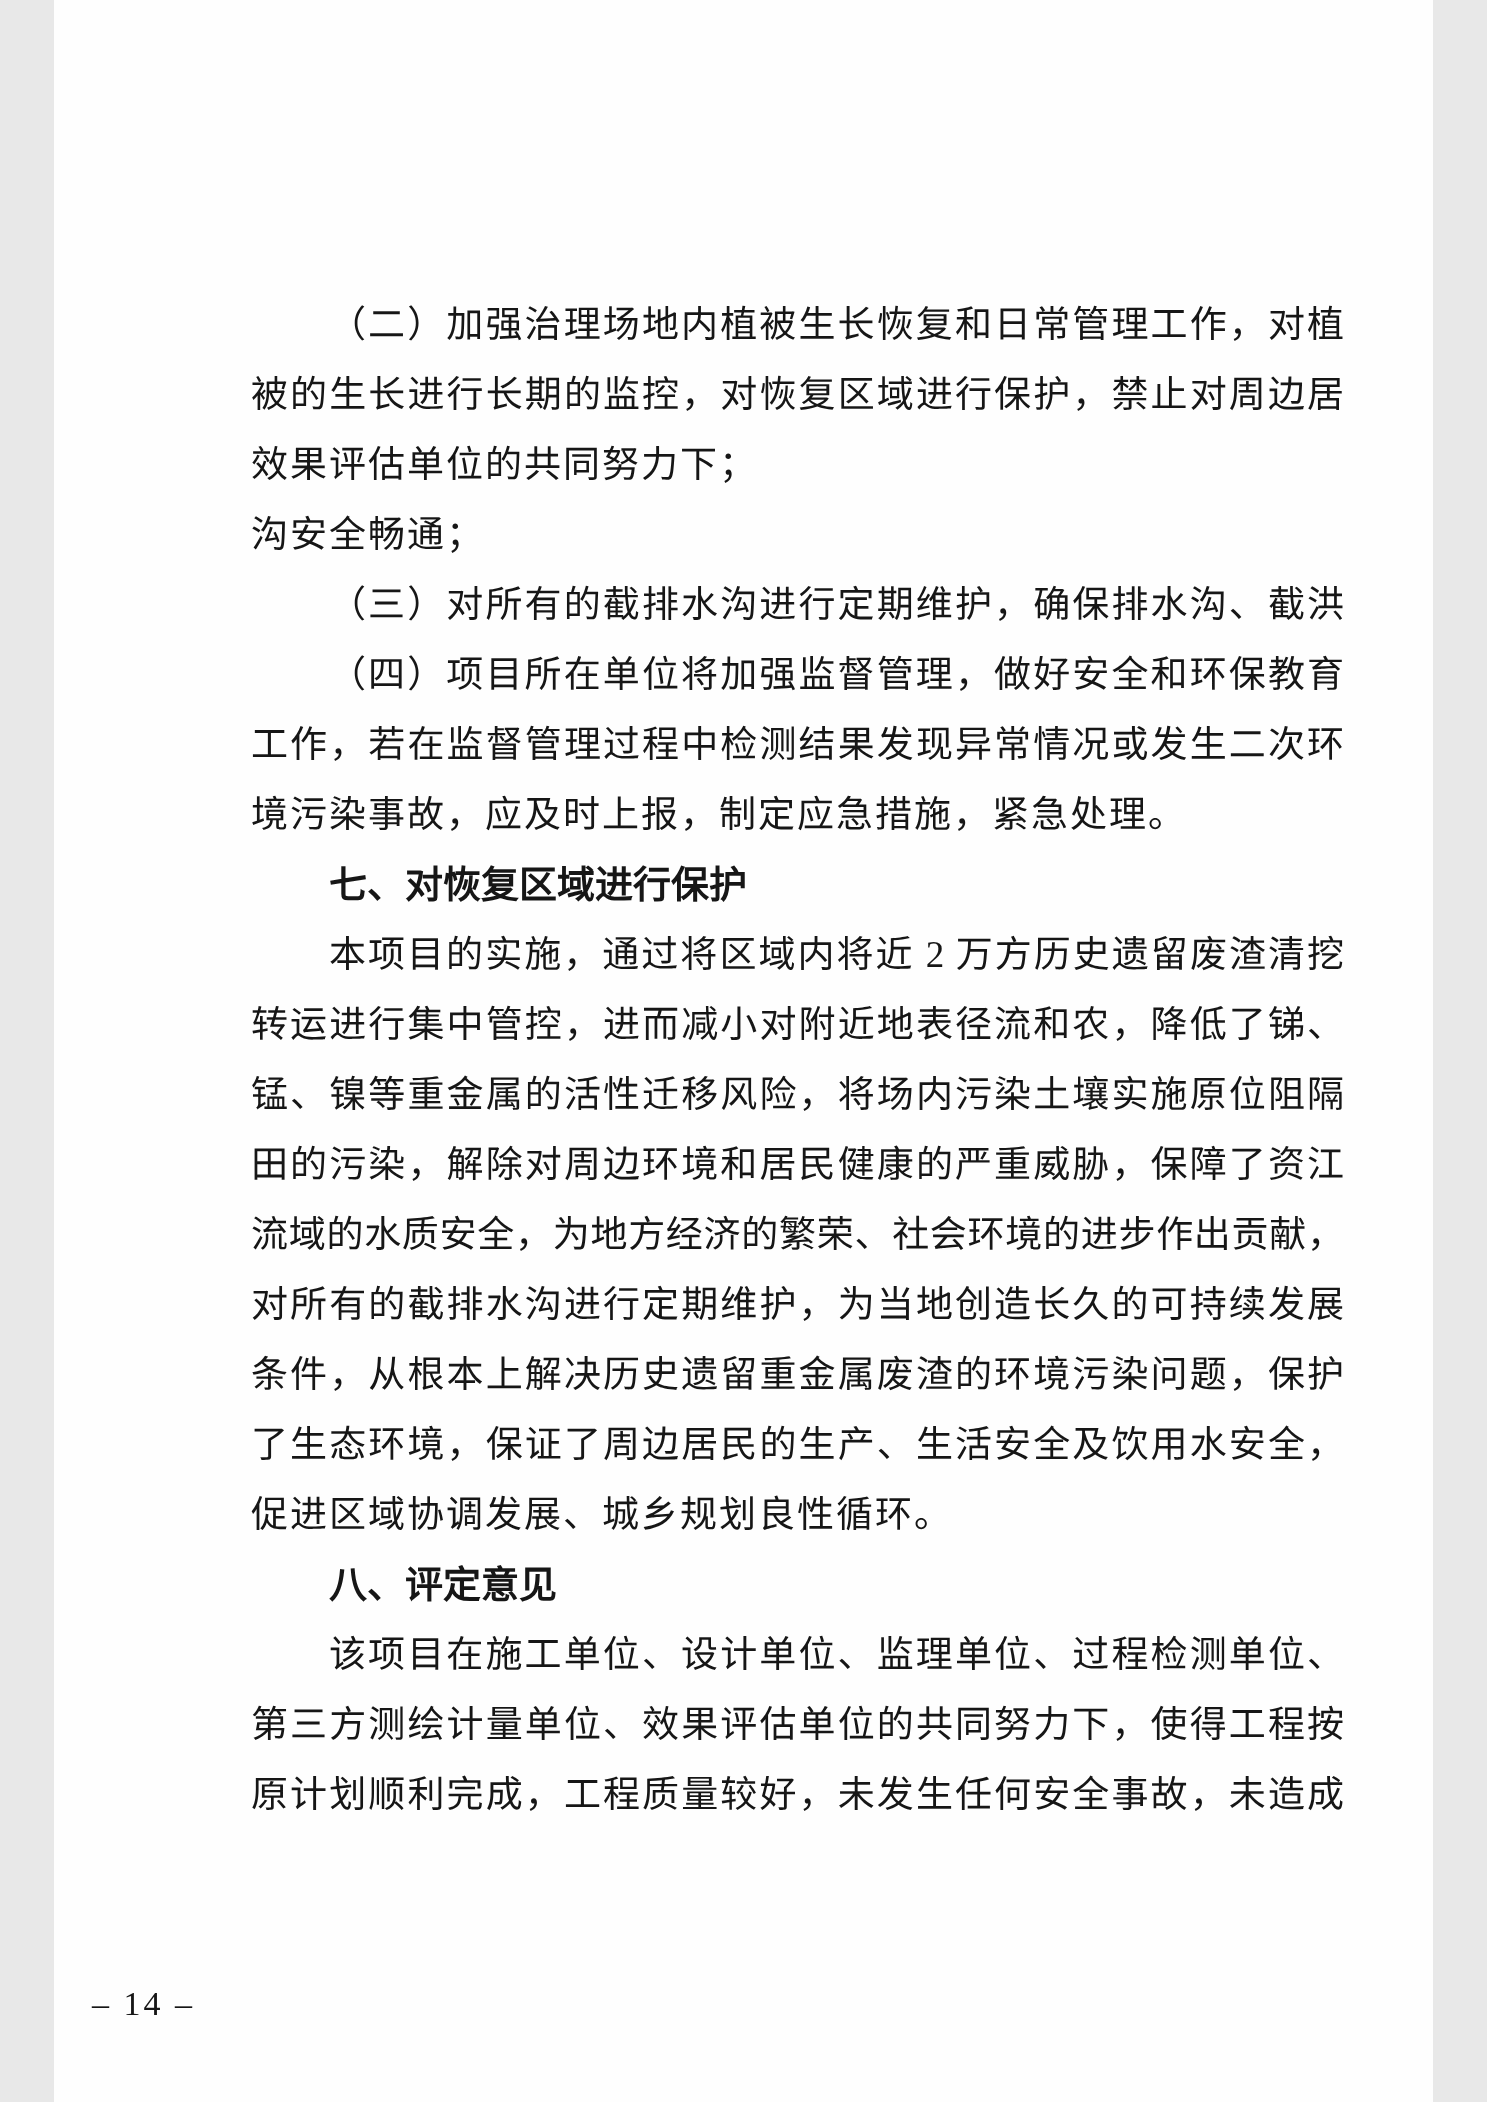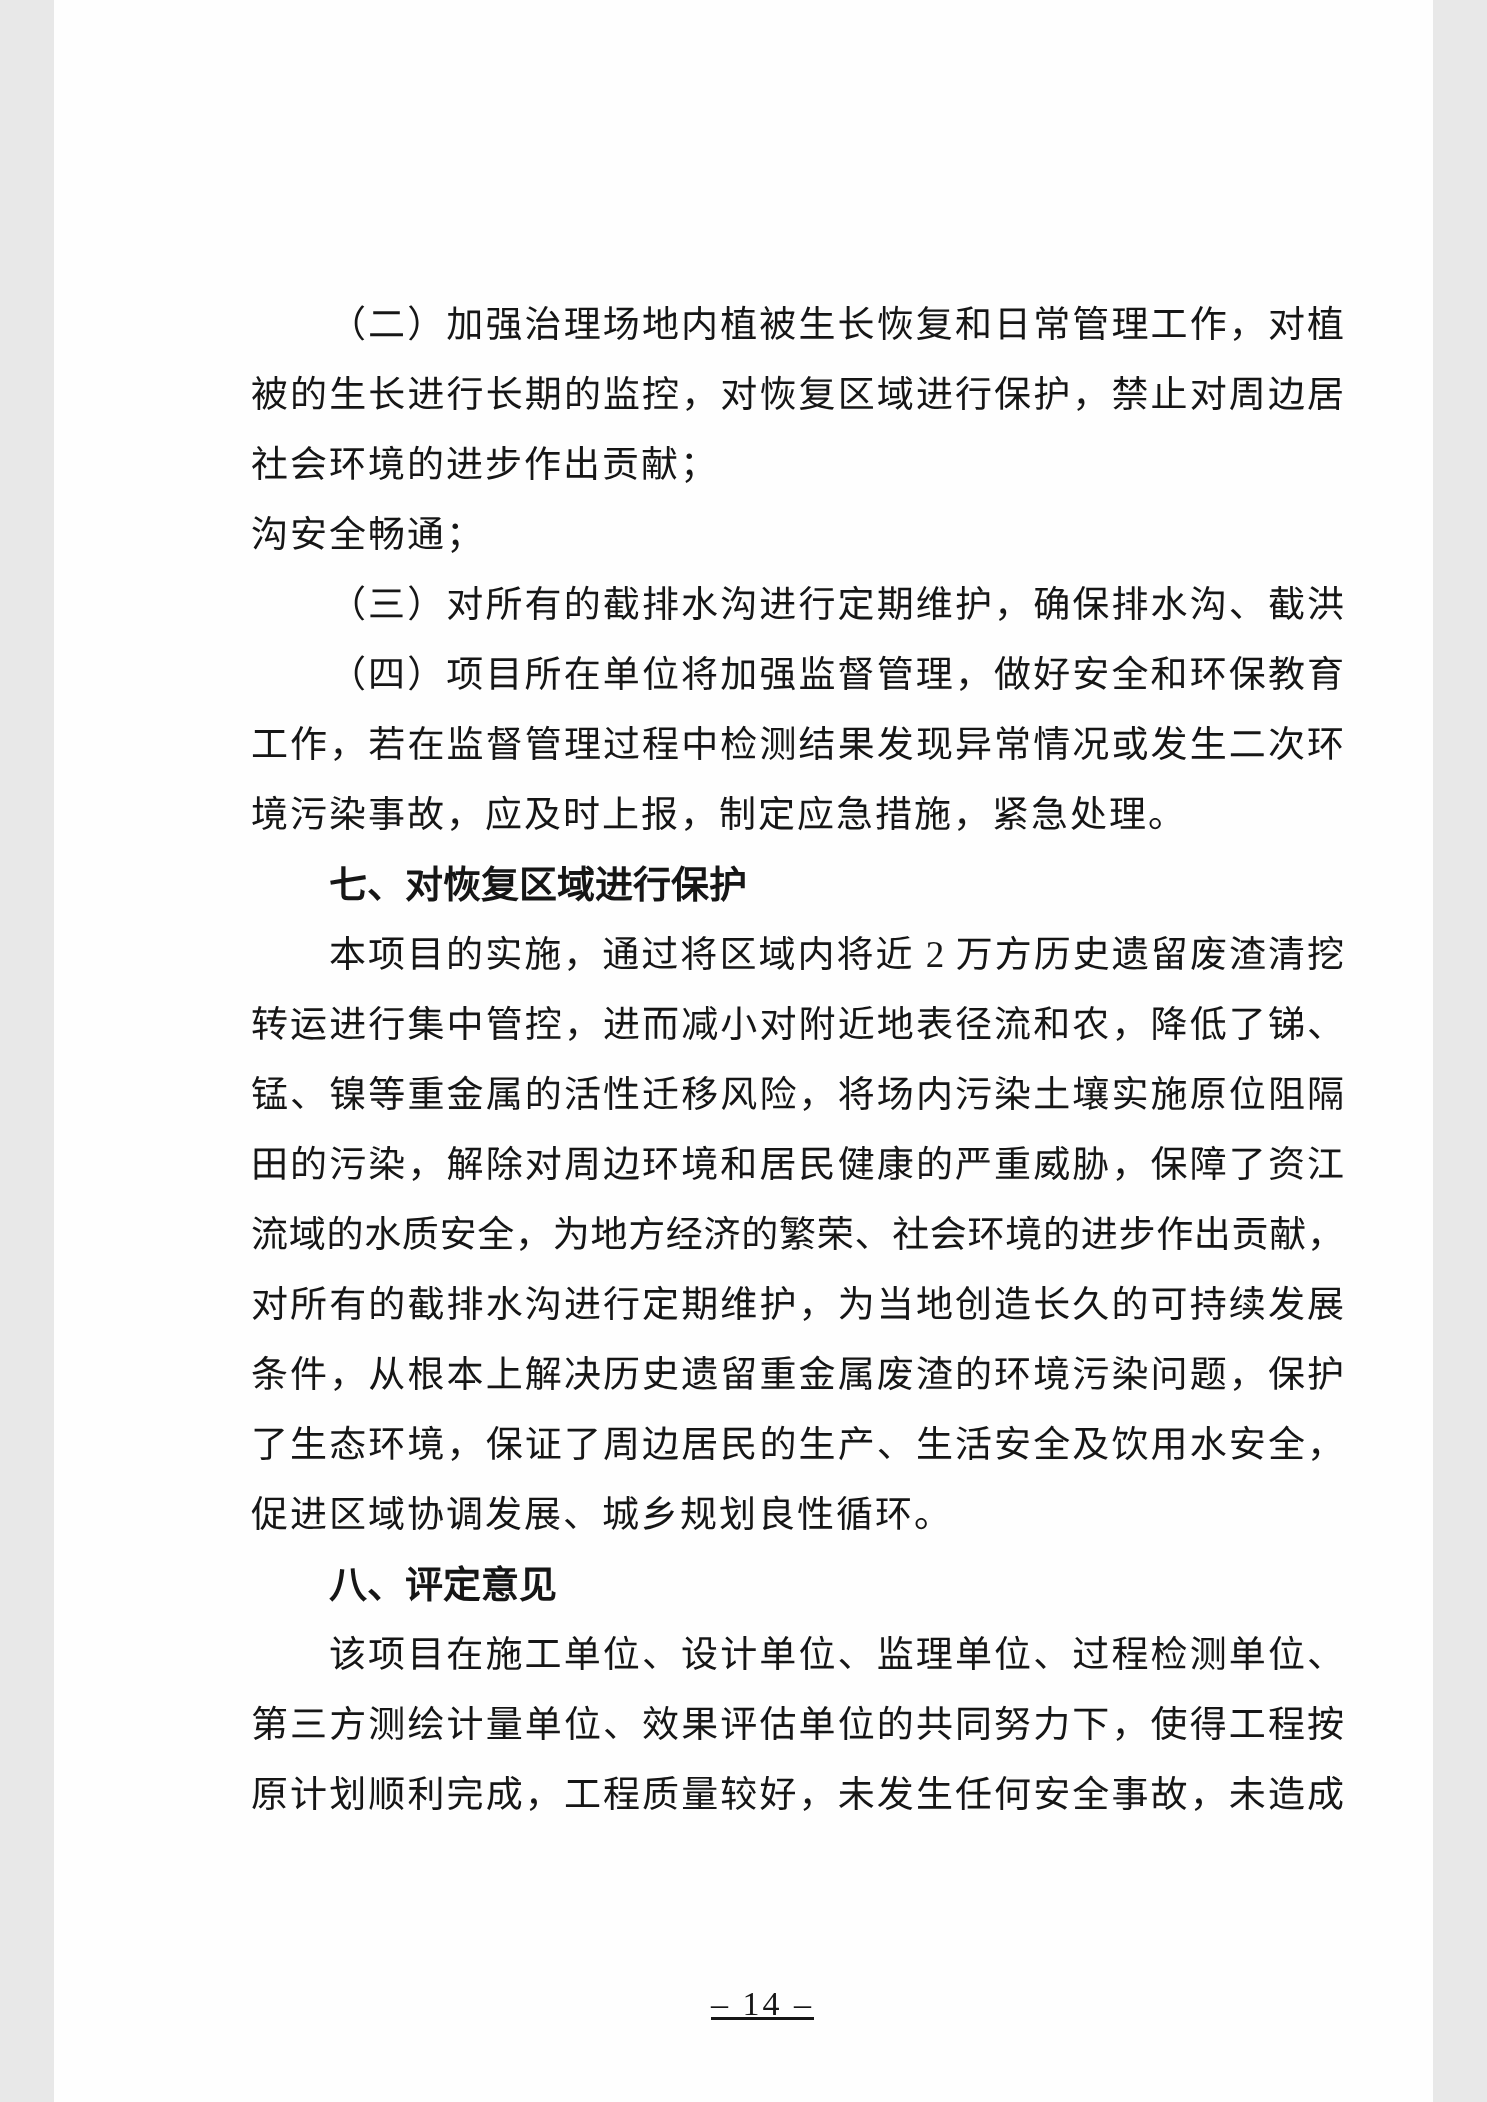--- a/index.html
+++ b/index.html
@@ -49,36 +49,34 @@
     letter-spacing: 0;
     padding-left: 78px;
   }
   .footer {
     position: absolute;
     top: 1972px;
     left: 38px;
     right: 0;
     height: 64px;
     line-height: 64px;
-    text-align: center;
     font-size: 34px;
     letter-spacing: 3px;
     font-family: "Liberation Serif", "DejaVu Serif", serif;
     color: var(--ink, #161616);
-    text-decoration: underline;
   }
 </style>
 </head>
 <body>
 
 <div class="page">
   <div class="content">
     <div class="line justify indent">（二）加强治理场地内植被生长恢复和日常管理工作，对植</div>
     <div class="line justify">被的生长进行长期的监控，对恢复区域进行保护，禁止对周边居</div>
-    <div class="line">社会环境的进步作出贡献；</div>
+    <div class="line">效果评估单位的共同努力下；</div>
     <div class="line">沟安全畅通；</div>
     <div class="line justify indent">（三）对所有的截排水沟进行定期维护，确保排水沟、截洪</div>
     <div class="line justify indent">（四）项目所在单位将加强监督管理，做好安全和环保教育</div>
     <div class="line justify">工作，若在监督管理过程中检测结果发现异常情况或发生二次环</div>
     <div class="line">境污染事故，应及时上报，制定应急措施，紧急处理。</div>
     <div class="line heading">七、对恢复区域进行保护</div>
     <div class="line justify indent">本项目的实施，通过将区域内将近 2 万方历史遗留废渣清挖</div>
     <div class="line justify">转运进行集中管控，进而减小对附近地表径流和农，降低了锑、</div>
     <div class="line justify">锰、镍等重金属的活性迁移风险，将场内污染土壤实施原位阻隔</div>
     <div class="line justify">田的污染，解除对周边环境和居民健康的严重威胁，保障了资江</div>

